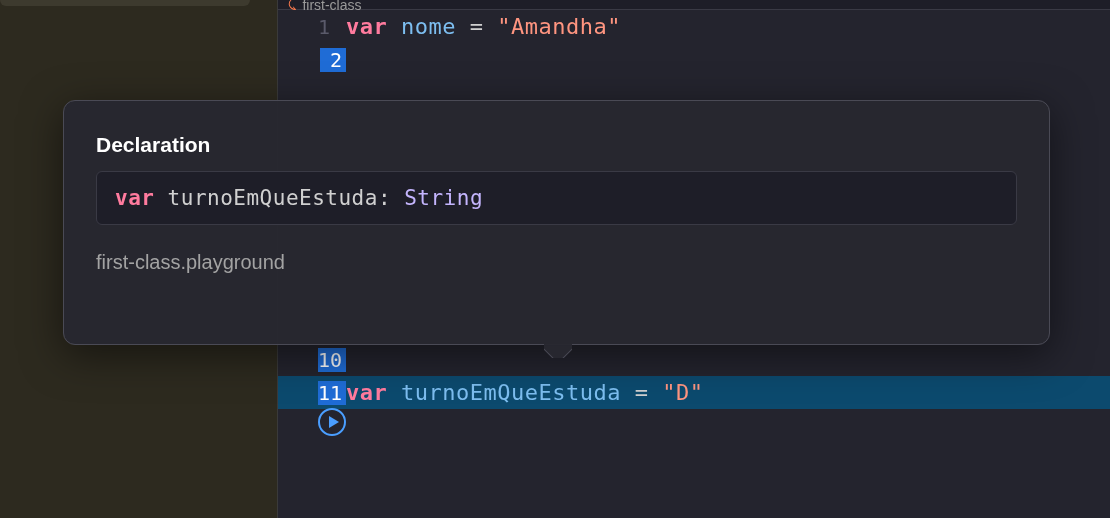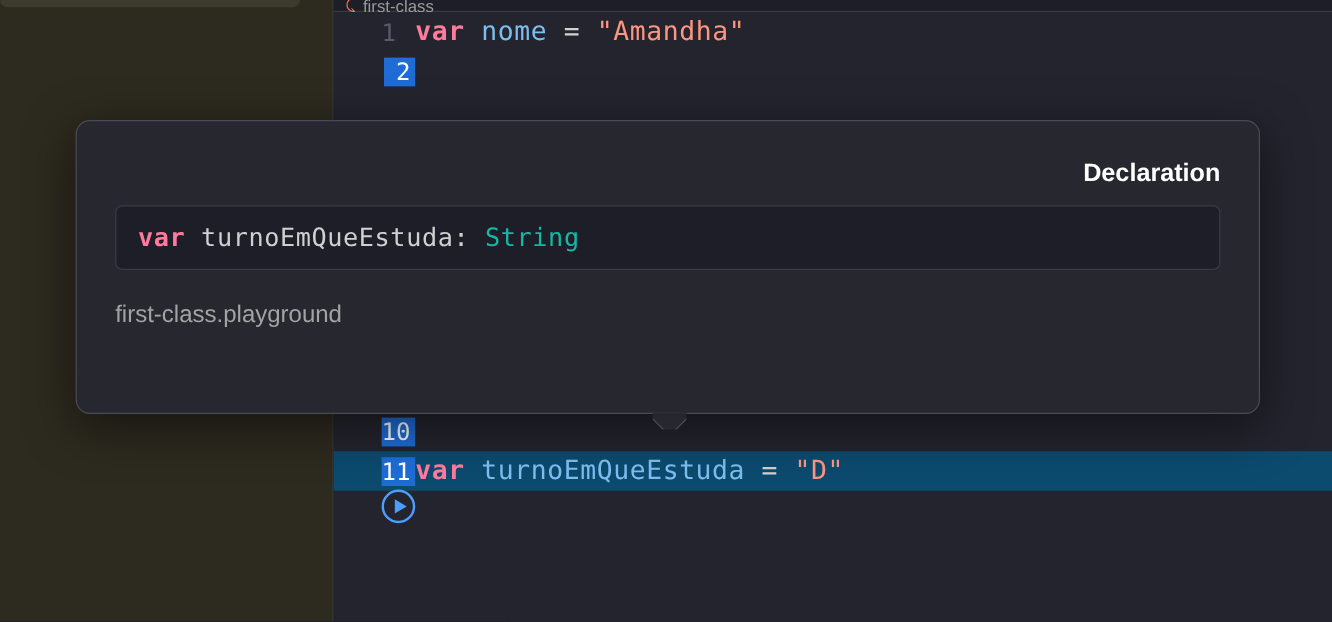--- a/index.html
+++ b/index.html
@@ -155,39 +155,38 @@
       padding: 32px 32px 28px 32px;
       box-shadow: 0 10px 40px rgba(0, 0, 0, 0.5);
     }
     
     .popover-section-title {
       font-family: -apple-system, 'Helvetica Neue', sans-serif;
       font-size: 21px;
       font-weight: 600;
       color: #ffffff;
       margin-bottom: 14px;
-      text-align: right;
     }
     
     .popover-code-box {
       background: #1e1e28;
       border: 1px solid #3a3a45;
       border-radius: 6px;
       padding: 14px 18px;
       margin-bottom: 26px;
     }
     
     .popover-code {
       font-size: 21px;
       font-family: 'SF Mono', 'Menlo', 'Monaco', monospace;
       letter-spacing: 0.5px;
     }
     
     .popover-code .pc-plain { color: #d0d0d0; }
-    .popover-code .pc-type { color: #14b8a6; }
+    .popover-code .pc-type { color: #c4b5fd; }
     
     .popover-link {
       font-family: -apple-system, 'Helvetica Neue', sans-serif;
       font-size: 20px;
       color: #a3a3a3;
       cursor: pointer;
     }
     
     
     .popover-arrow {

